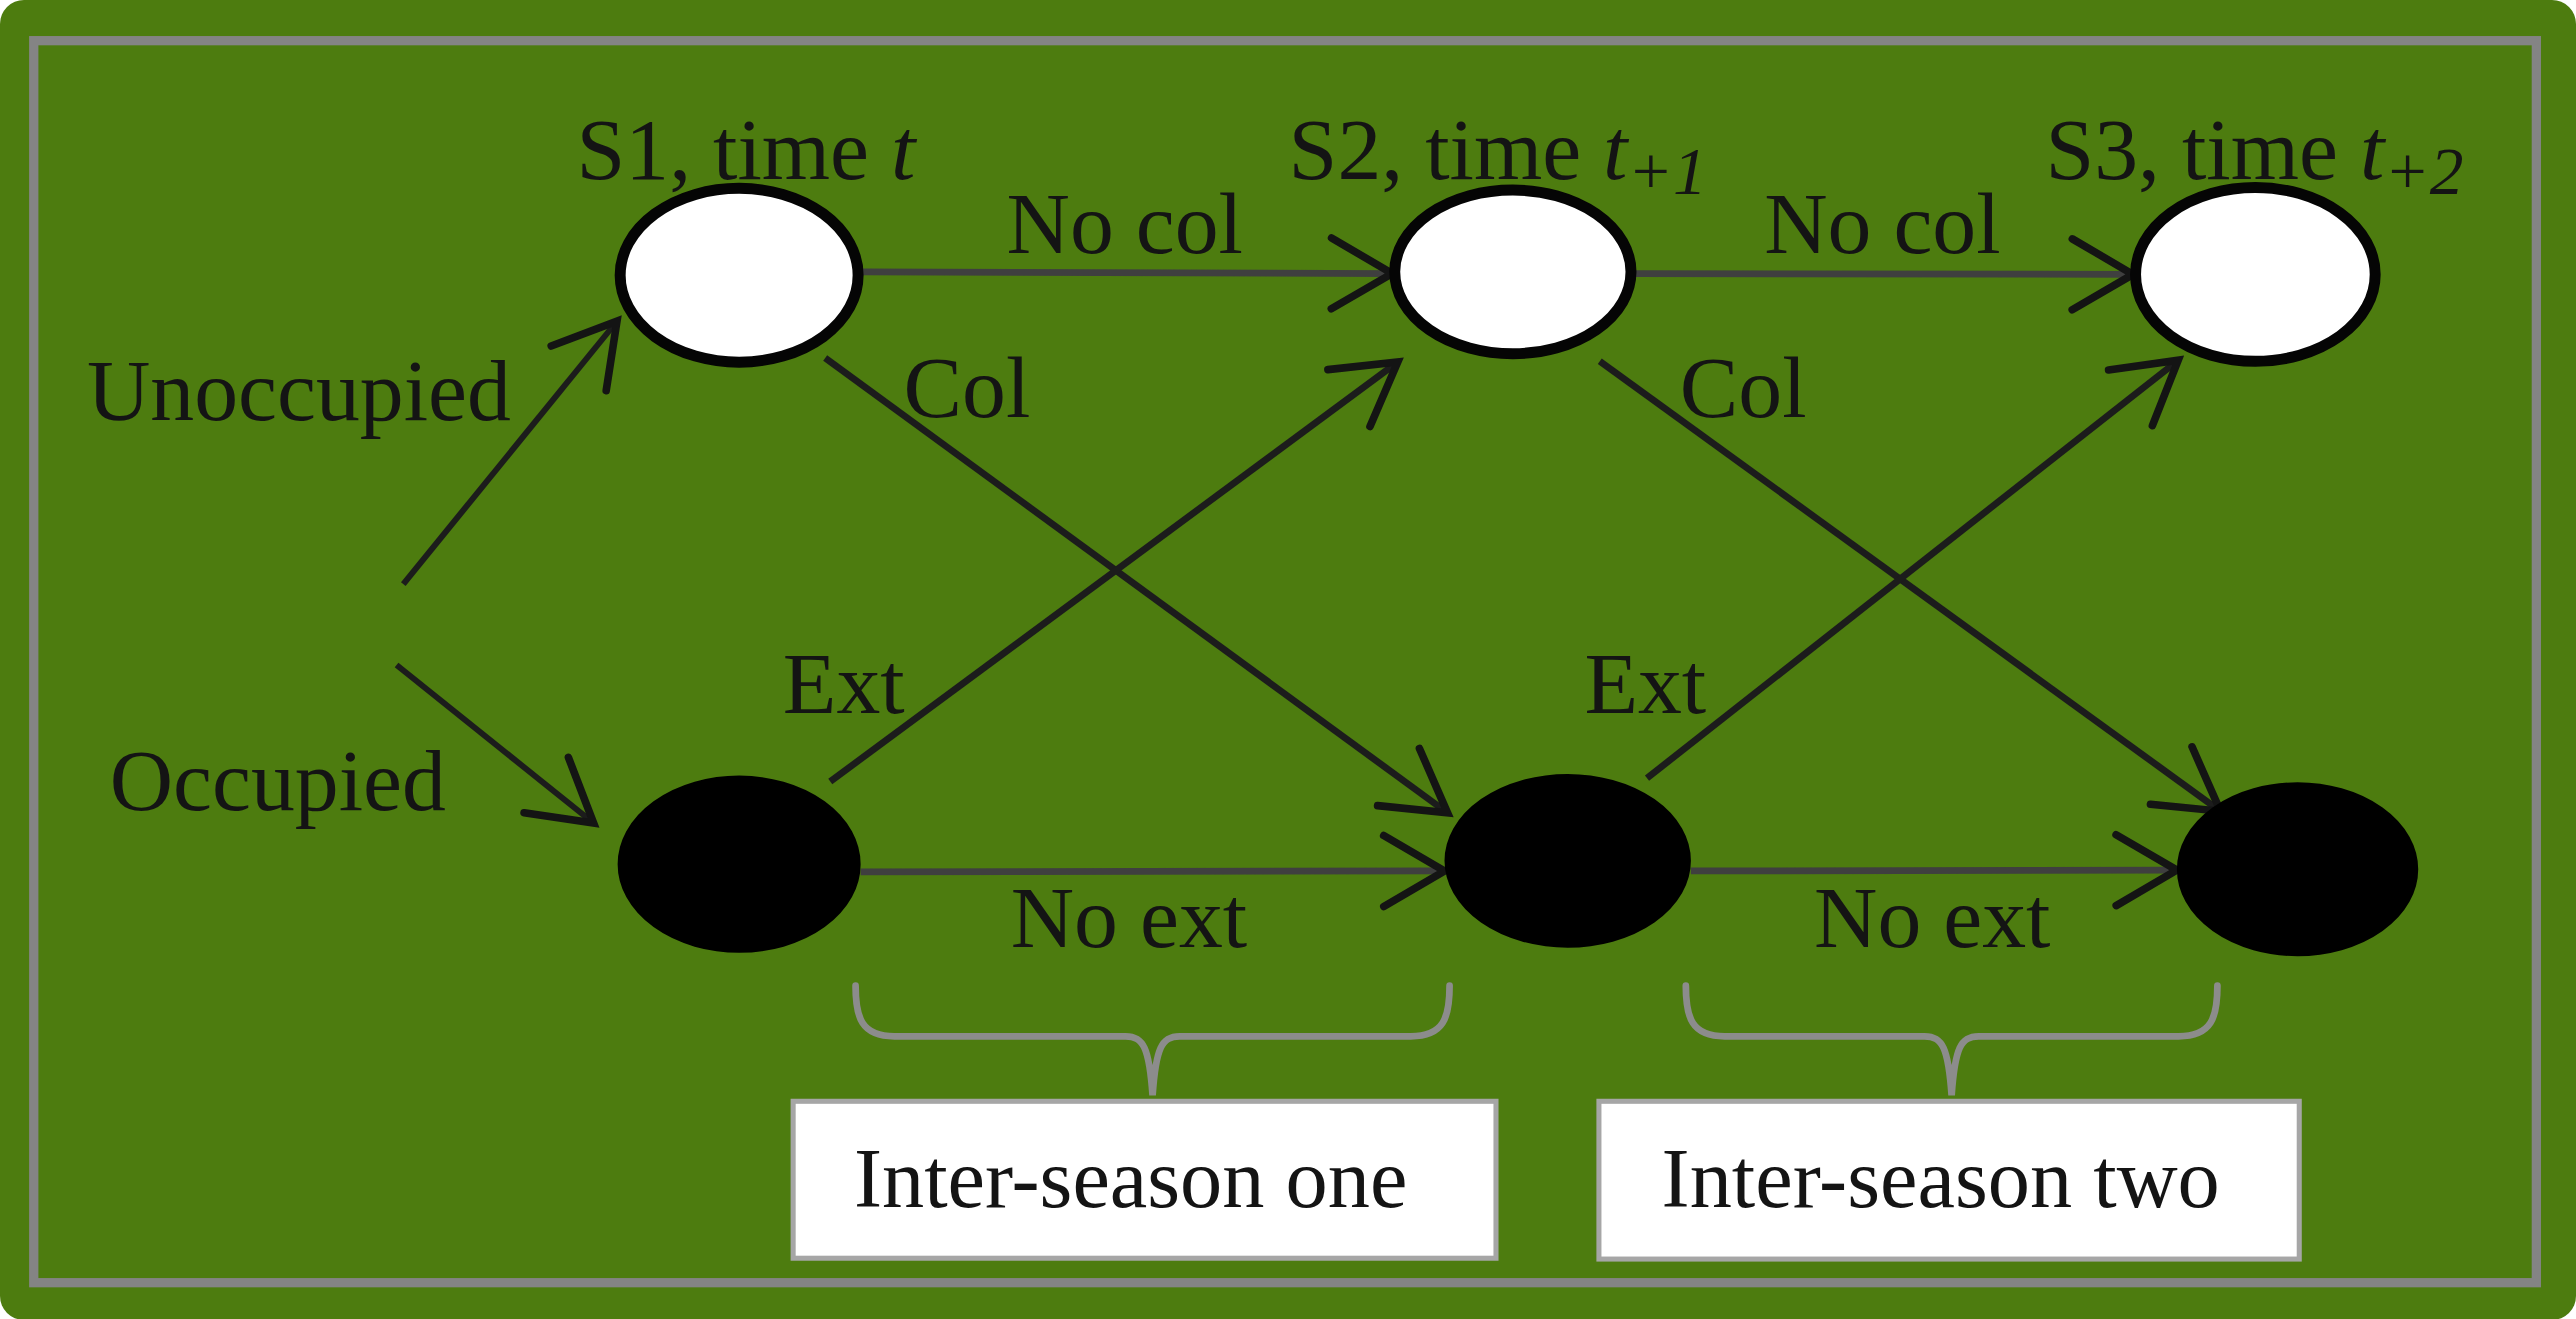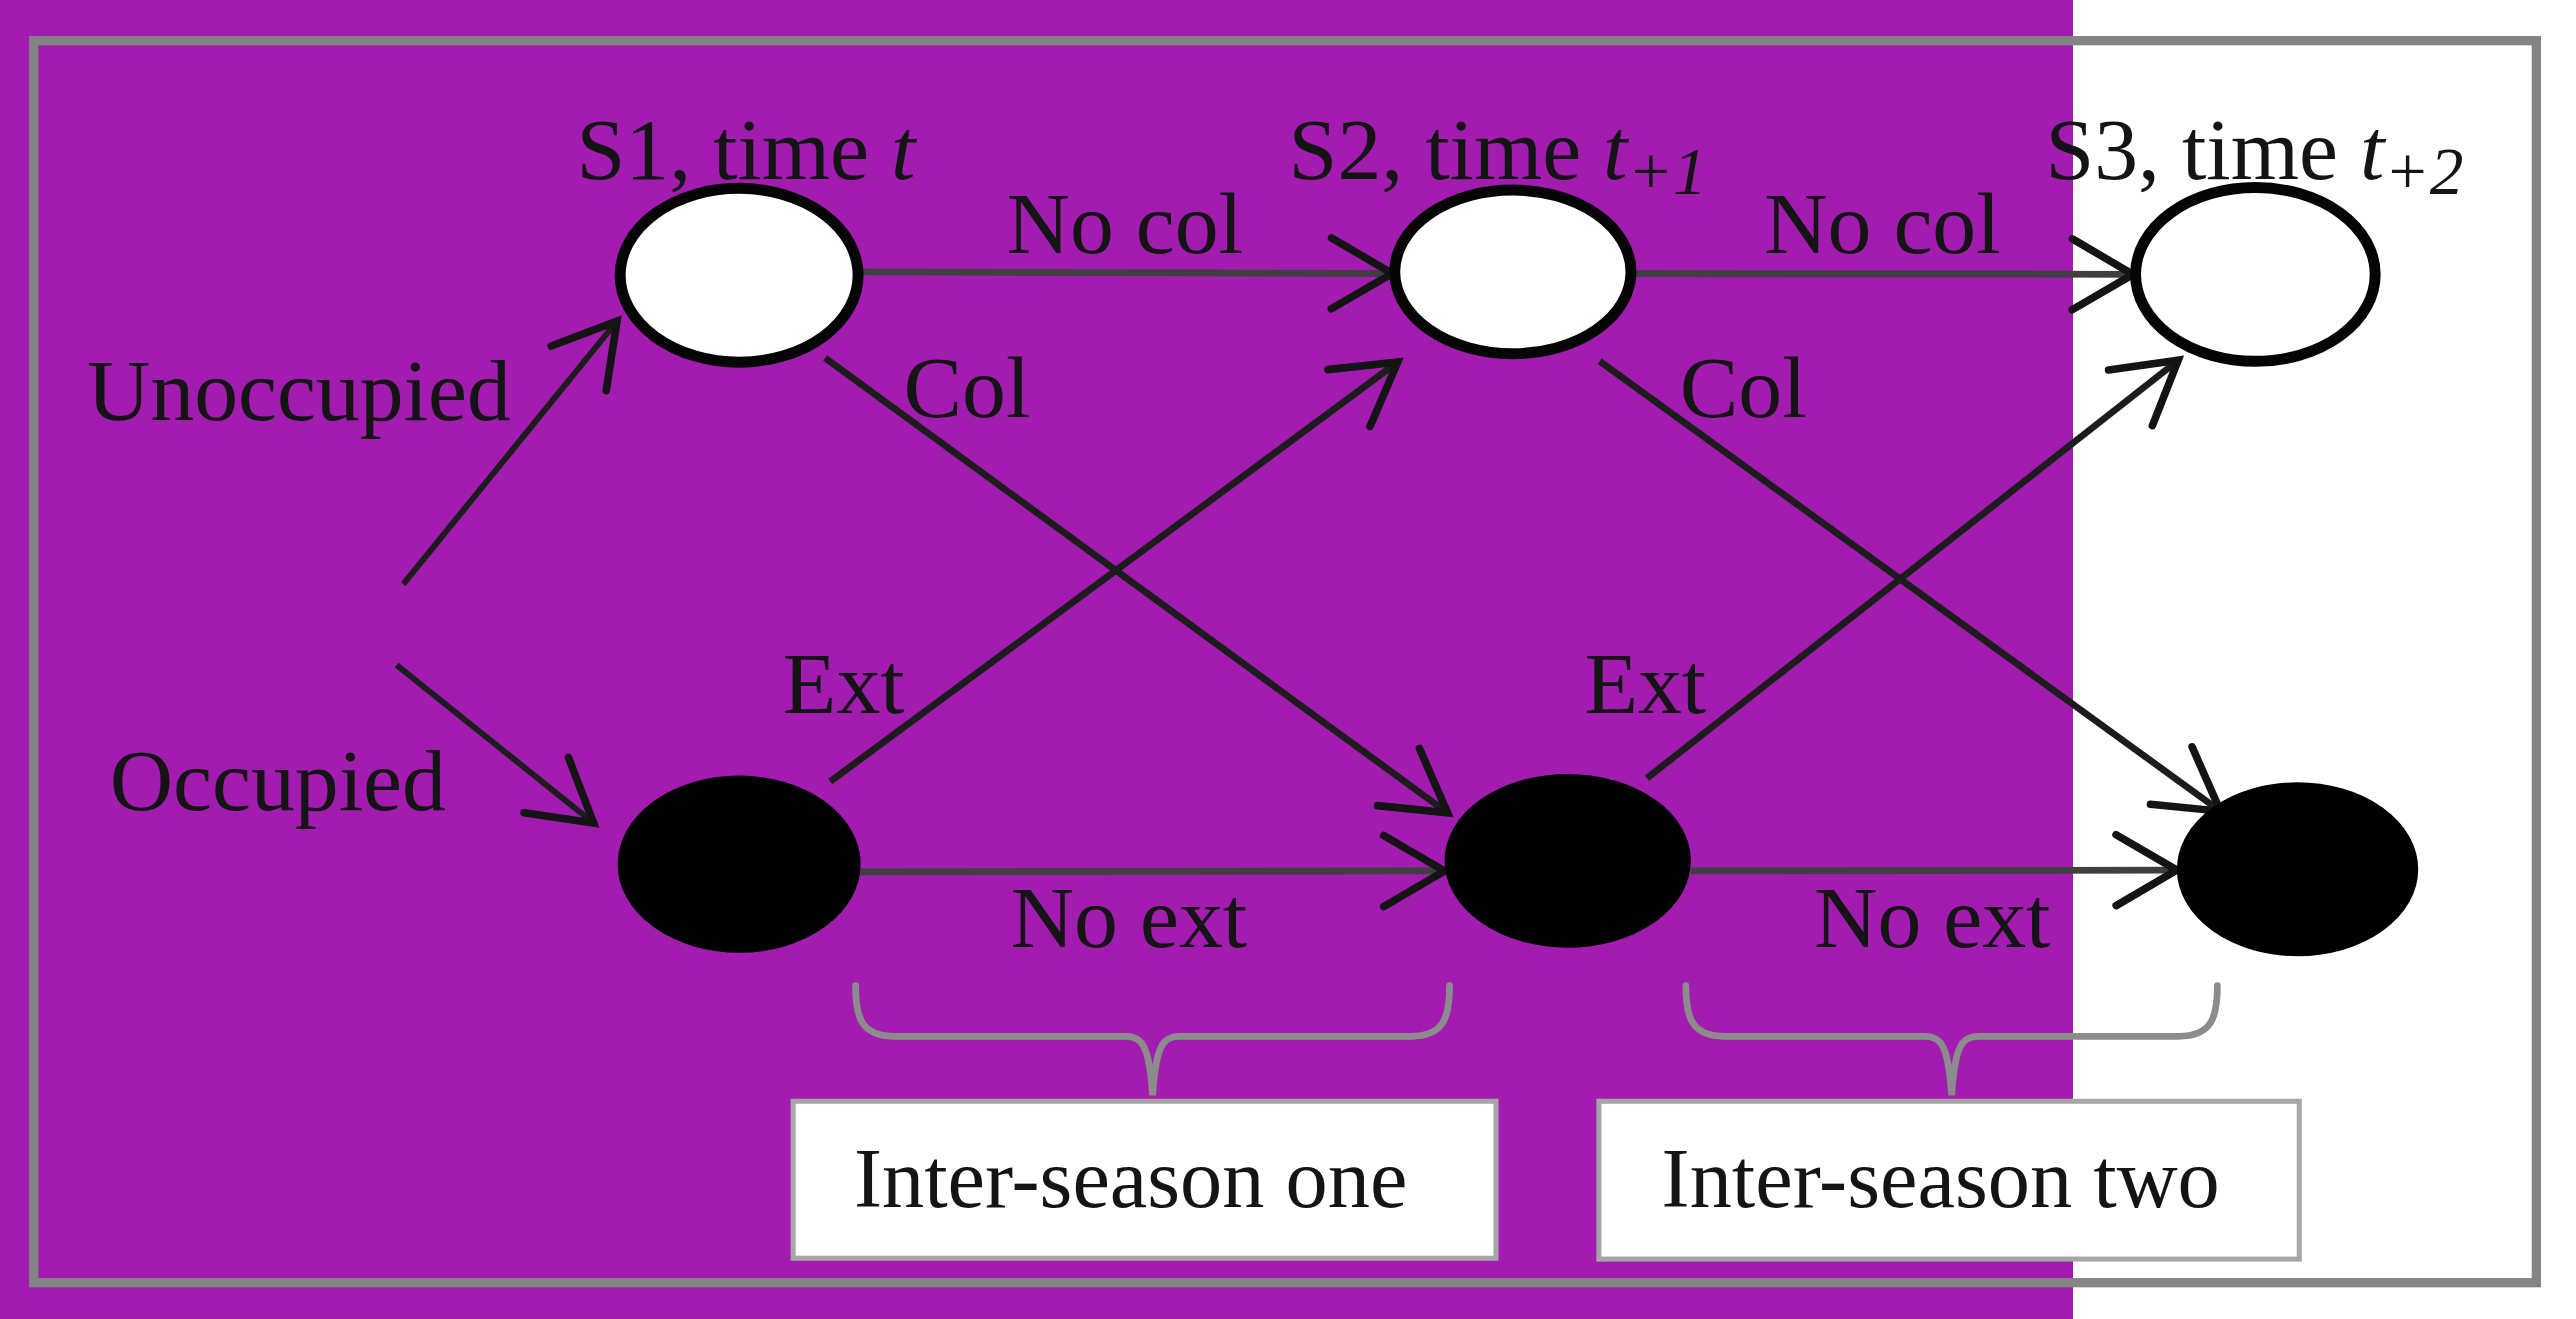--- a/index.html
+++ b/index.html
@@ -5,23 +5,24 @@
   html,body{
     margin:0;
     padding:0;
     background:#ffffff;
     width:2576px;
     height:1320px;
     font-family:"Liberation Serif","DejaVu Serif",serif;
   }
   #stage{
     position:relative;
-    width:2073px;
+    width:2576px;
     height:1320px;
-    background:#a21caf;
+    background:#4d7c0f;
+    border-radius:24px;
   }
   svg text{
     font-family:"Liberation Serif","DejaVu Serif",serif;
     fill:#141414;
   }
   .node-title{ font-size:104px; }
   .node-title .t-var{ font-style:italic; }
   .node-title .t-sub{ font-style:italic; font-size:80px; }
   .edge-label{ font-size:104px; }
   .entry-label{ font-size:104px; }

